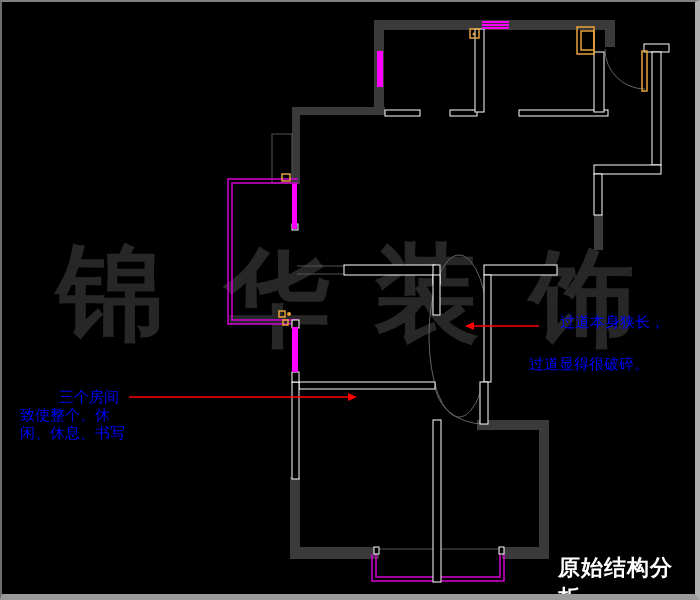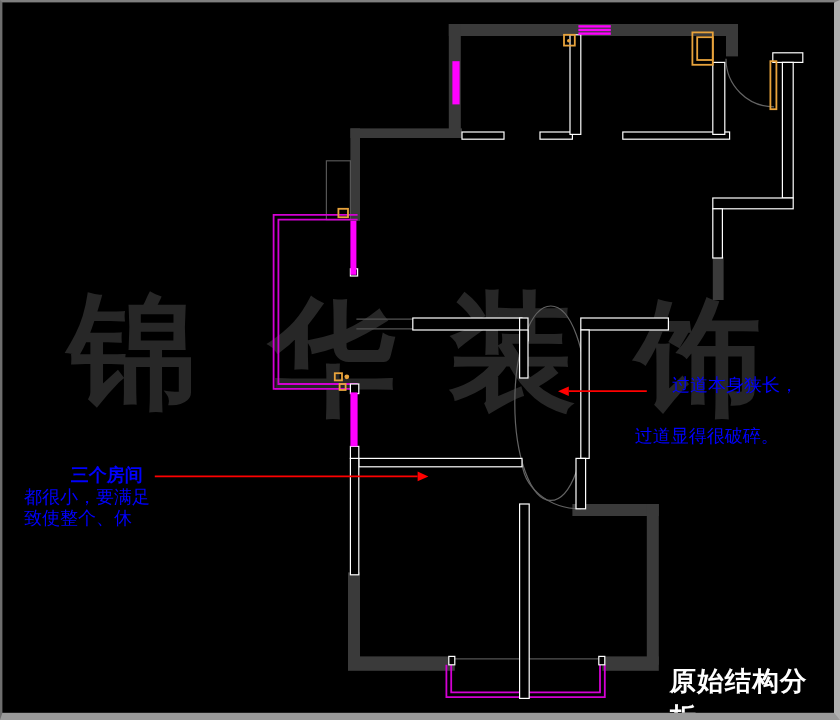--- a/index.html
+++ b/index.html
@@ -12,21 +12,21 @@
   }
   .wm{
     position:absolute;font-family:"DejaVu Serif","Liberation Serif",serif;
     font-weight:bold;font-size:106px;line-height:1;color:#272727;
     user-select:none;
   }
   #plan-svg{position:absolute;left:0;top:0;}
   .ann{position:absolute;color:#0000ff;font-size:15px;line-height:18px;white-space:nowrap;}
   .ann .ln{height:18px;}
   .ann-left{left:18px;top:386px;}
-  .ann-left .ln.indent1{padding-left:39px;font-weight:bold;}
+  .ann-left .ln.indent1{padding-left:39px;}
   .ann-right{left:523px;top:311px;}
   .ann-right .ln.indent1{padding-left:35px;}
   .ann-right .ln.indent2{padding-left:4px;margin-top:24px;}
   .plan-title{
     position:absolute;left:556px;top:551px;color:#ffffff;
     font-size:22px;font-weight:bold;letter-spacing:1px;
   }
 </style>
 </head>
 <body>
@@ -100,22 +100,22 @@
       <circle cx="472" cy="32" r="1.5" fill="#e8a33c"></circle>
       <circle cx="287" cy="312" r="2" fill="#e8a33c"></circle>
       <line x1="127" y1="395" x2="346" y2="395" stroke="#ff0000" stroke-width="1.5"></line>
       <polygon points="346,391 355,395 346,399" fill="#ff0000"></polygon>
       <line x1="472" y1="324" x2="537" y2="324" stroke="#ff0000" stroke-width="1.5"></line>
       <polygon points="472,320 463,324 472,328" fill="#ff0000"></polygon>
     </svg>
 
   <div class="ann ann-left">
     <div class="ln indent1">三个房间</div>
-    <div class="ln">都很小，要满足</div>
     <div class="ln">致使整个、休</div>
+    <div class="ln">闲、休息、书写</div>
   </div>
 
   <div class="ann ann-right">
     <div class="ln indent1">过道本身狭长，</div>
     <div class="ln indent2">过道显得很破碎。</div>
   </div>
 
   <div class="plan-title">原始结构分析</div>
 
 </div>

